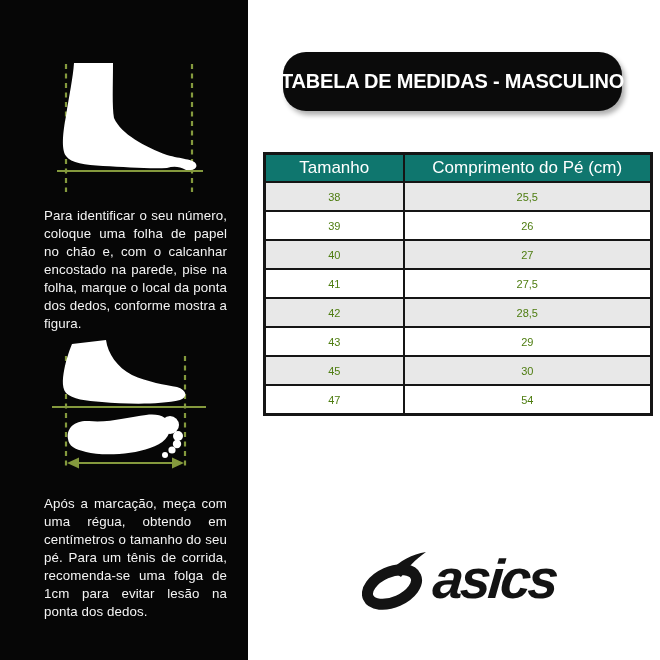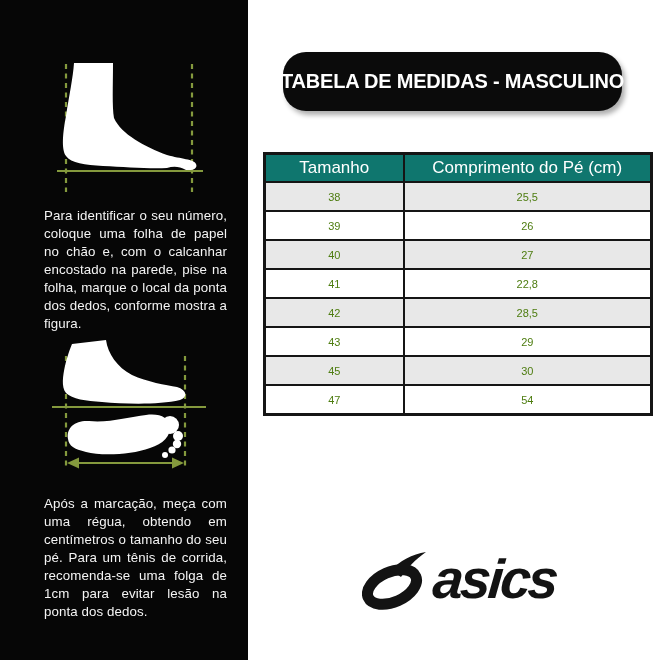--- a/index.html
+++ b/index.html
@@ -151,21 +151,21 @@
       <tr>
           <td>39</td>
           <td>26</td>
         </tr>
       <tr>
           <td>40</td>
           <td>27</td>
         </tr>
       <tr>
           <td>41</td>
-          <td>22,8</td>
+          <td>27,5</td>
         </tr>
       <tr>
           <td>42</td>
           <td>28,5</td>
         </tr>
       <tr>
           <td>43</td>
           <td>29</td>
         </tr>
       <tr>

